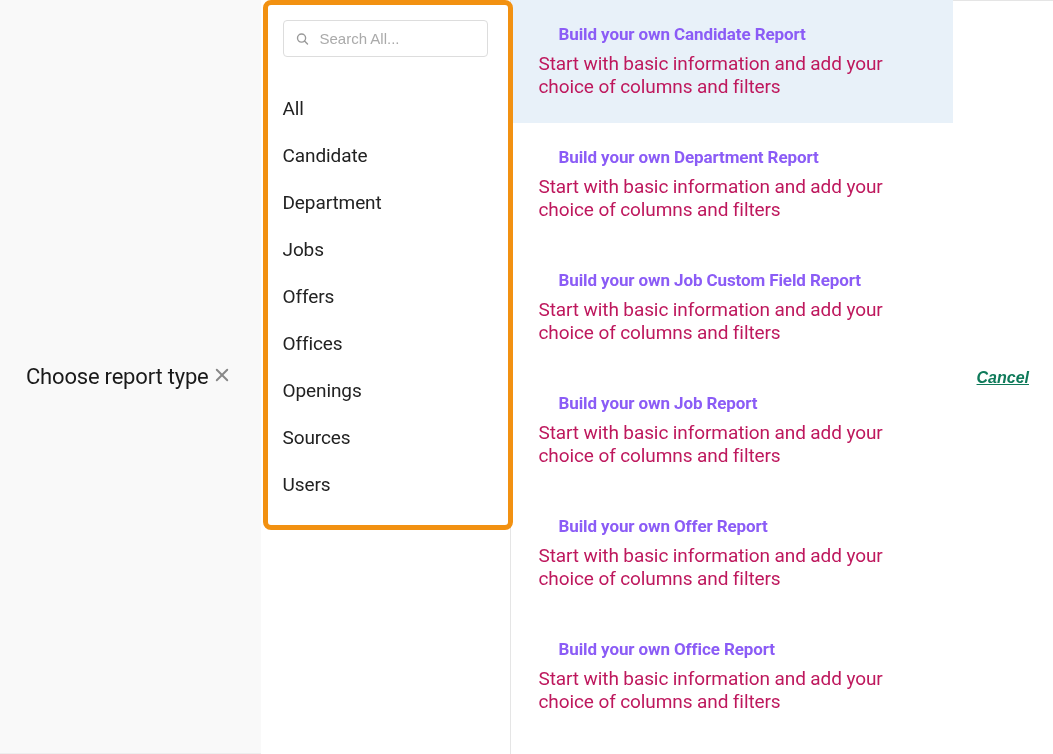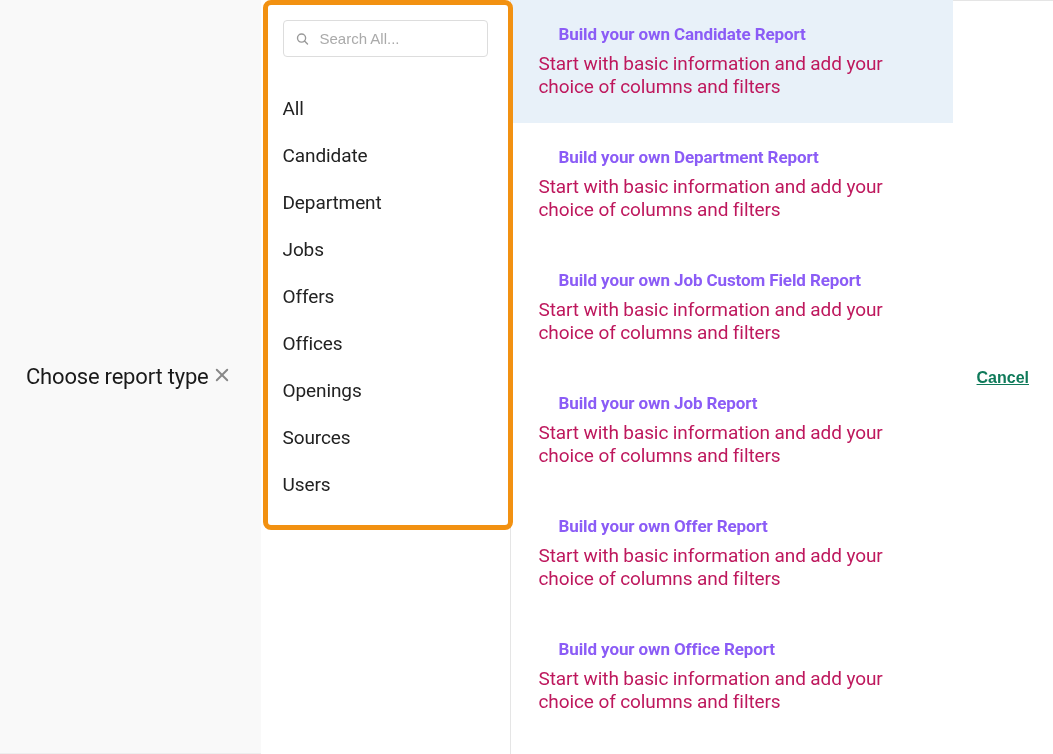--- a/index.html
+++ b/index.html
@@ -156,20 +156,21 @@
       background: #fff;
     }
     .cancel-link {
       color: #0f7a5a;
       font-size: 16px;
       font-weight: 600;
       text-decoration: underline;
       cursor: pointer;
       background: none;
       border: none;
+      font-style: italic;
     }
     .customize-btn {
       background: #2060d6;
       color: #fff;
       border: none;
       font-size: 16px;
       font-weight: 500;
       padding: 11px 24px;
       border-radius: 22px;
       cursor: pointer;

